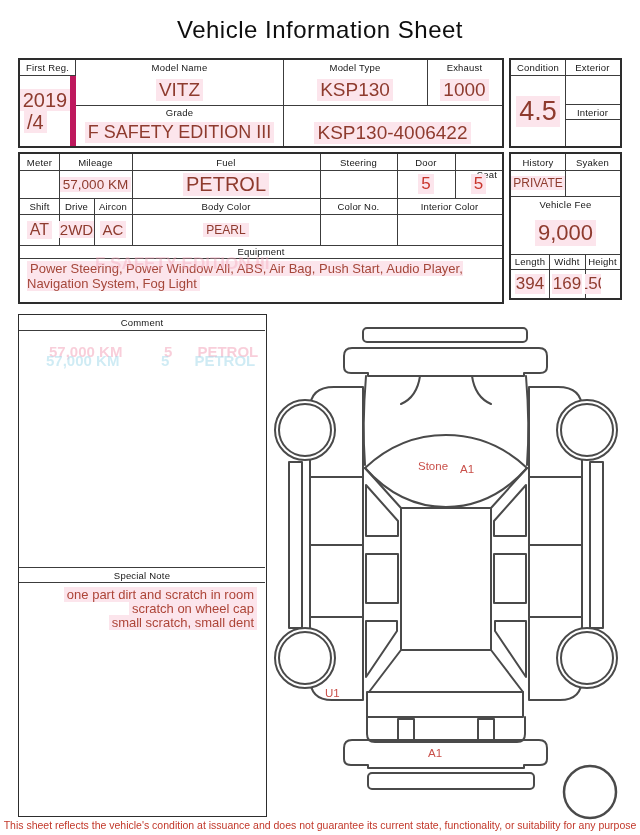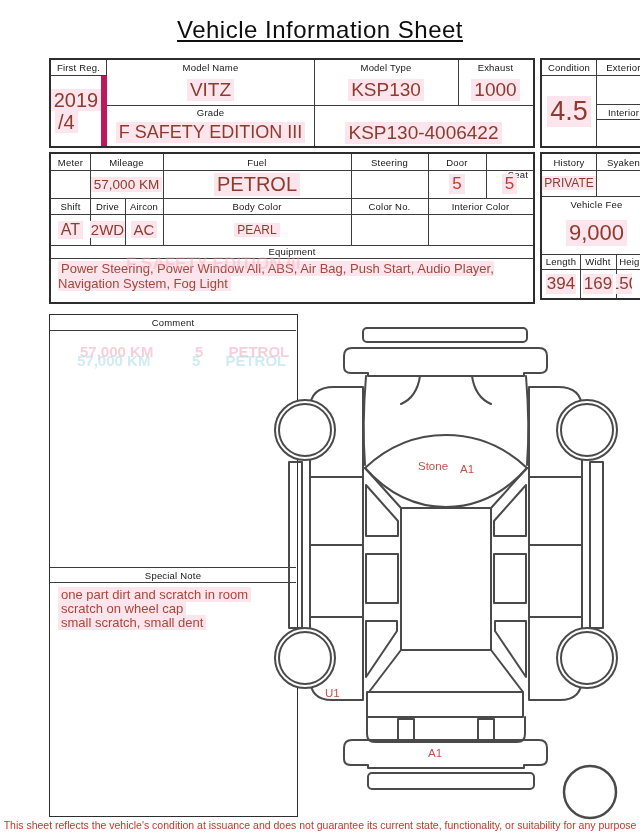--- a/index.html
+++ b/index.html
@@ -1,30 +1,30 @@
 <!DOCTYPE html>
 <html><head>
 <meta charset="utf-8">
 <style>
   html,body{margin:0;padding:0;background:#ffffff;}
   .page{position:relative;width:640px;height:835px;background:#fff;
         font-family:"Liberation Sans", sans-serif;overflow:hidden;}
   .title{position:absolute;top:16px;left:0;width:100%;text-align:center;
-         font-size:24px;color:#0e0e0e;letter-spacing:.5px;text-decoration:underline;}
-  .box{position:absolute;border:2px solid #2d2d2d;box-sizing:border-box;background:#fff;margin-left:31px;}
+         font-size:24px;color:#0e0e0e;letter-spacing:.5px;}
+  .box{position:absolute;border:2px solid #2d2d2d;box-sizing:border-box;background:#fff;}
   .cell{position:absolute;box-sizing:border-box;overflow:hidden;}
   .hdr{font-size:9.5px;color:#161616;display:flex;align-items:center;justify-content:center;
        letter-spacing:.2px;white-space:nowrap;}
   .val{display:flex;align-items:center;justify-content:center;color:#8e3b2e;white-space:nowrap;}
   .hl{background:#fce5ec;padding:0 3px;white-space:pre;}
   .vline{position:absolute;width:1px;background:#3c3c3c;}
   .hline{position:absolute;height:1px;background:#3c3c3c;}
   .bright{color:#c8352b;}
   .eqtext{font-size:13px;color:#a5473a;line-height:15px;padding:3px 7px;text-align:left;}
-  .notetext{font-size:13px;color:#ad4538;line-height:13.5px;padding:5px 8px;text-align:left;}
+  .notetext{font-size:13px;color:#ad4538;line-height:13.5px;padding:5px 8px;text-align:right;}
   .notetext div{margin-bottom:.5px;}
   .ghost{position:absolute;font-weight:bold;white-space:pre;pointer-events:none;}
   .footer{position:absolute;top:819px;left:0;width:100%;text-align:center;
           font-size:10.5px;color:#c2382a;}
   svg text{font-family:"Liberation Sans",sans-serif;}
 </style>
 </head>
 <body>
 
 <div class="page">

